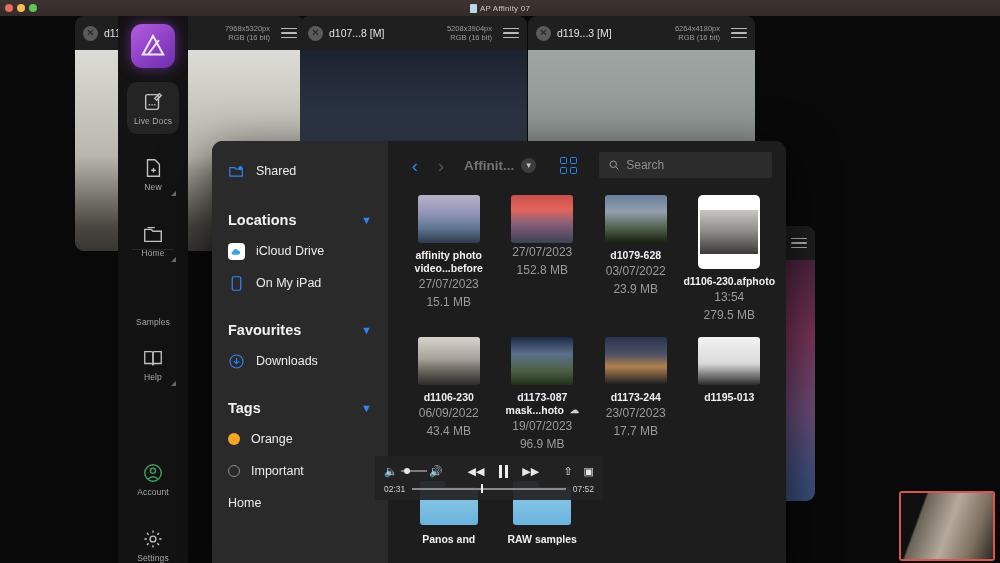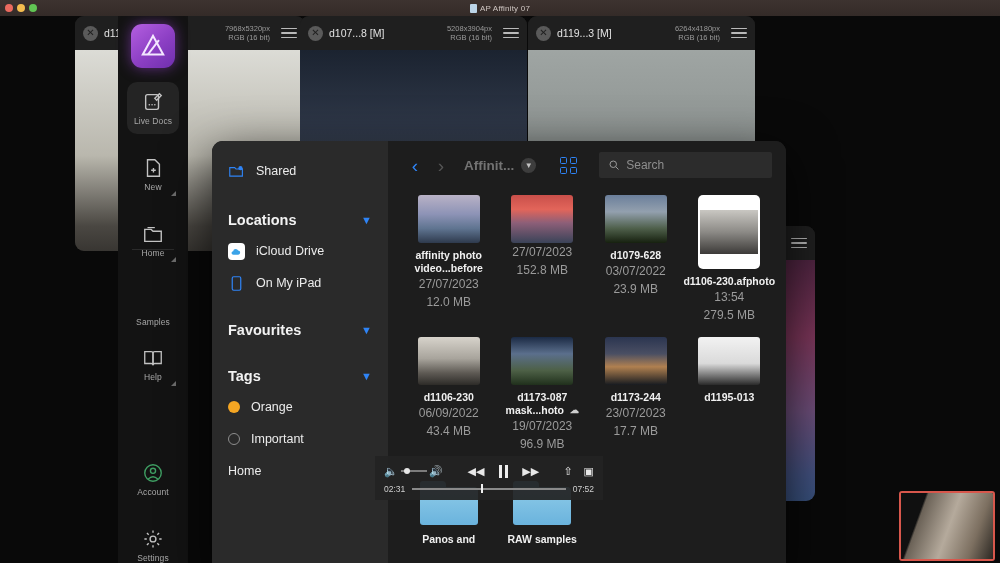--- a/index.html
+++ b/index.html
@@ -360,20 +360,27 @@
             <rect x="6" y="2.5" width="12" height="19" rx="2" fill="none" stroke="#2f84f6" stroke-width="1.7"></rect>
           </svg>
           <span class="lbl">On My iPad</span>
         </div>
 
         <div style="height:16px;"></div>
 
         <div class="side-head">
           <span class="lbl">Favourites</span>
           <span class="chev">▼</span>
+        </div>
+        <div class="side-row">
+          <svg width="17" height="17" viewBox="0 0 24 24">
+            <circle cx="12" cy="12" r="9.2" fill="none" stroke="#2f84f6" stroke-width="1.6"></circle>
+            <path d="M12 7 v8 M8.4 11.6 L12 15.2 L15.6 11.6" fill="none" stroke="#2f84f6" stroke-width="1.6"></path>
+          </svg>
+          <span class="lbl">Downloads</span>
         </div>
 
         <div style="height:16px;"></div>
 
         <div class="side-head">
           <span class="lbl">Tags</span>
           <span class="chev">▼</span>
         </div>
         <div class="side-row">
           <span class="tagdot" style="background:#f5a623;"></span>
@@ -411,21 +418,21 @@
             <span class="ph">Search</span>
           </span>
         </div>
 
         <div class="filegrid">
 
           <div class="fileitem">
             <div class="thumb" style="background:linear-gradient(180deg,#b9b2c6 0%,#8d93b6 40%,#5f7490 70%,#2e3a4d 100%);"></div>
             <div class="fname">affinity photo video...before</div>
             <div class="fmeta">27/07/2023</div>
-            <div class="fmeta">12.0 MB</div>
+            <div class="fmeta">15.1 MB</div>
           </div>
 
           <div class="fileitem">
             <div class="thumb" style="background:linear-gradient(180deg,#c94f4a 0%,#e2655a 30%,#8d5f78 58%,#3a4358 100%);"></div>
             <div class="fmeta">27/07/2023</div>
             <div class="fmeta">152.8 MB</div>
           </div>
 
           <div class="fileitem">
             <div class="thumb" style="background:linear-gradient(180deg,#6b7f9b 0%,#93a0ae 35%,#4e5f4a 70%,#16200f 100%);"></div>

